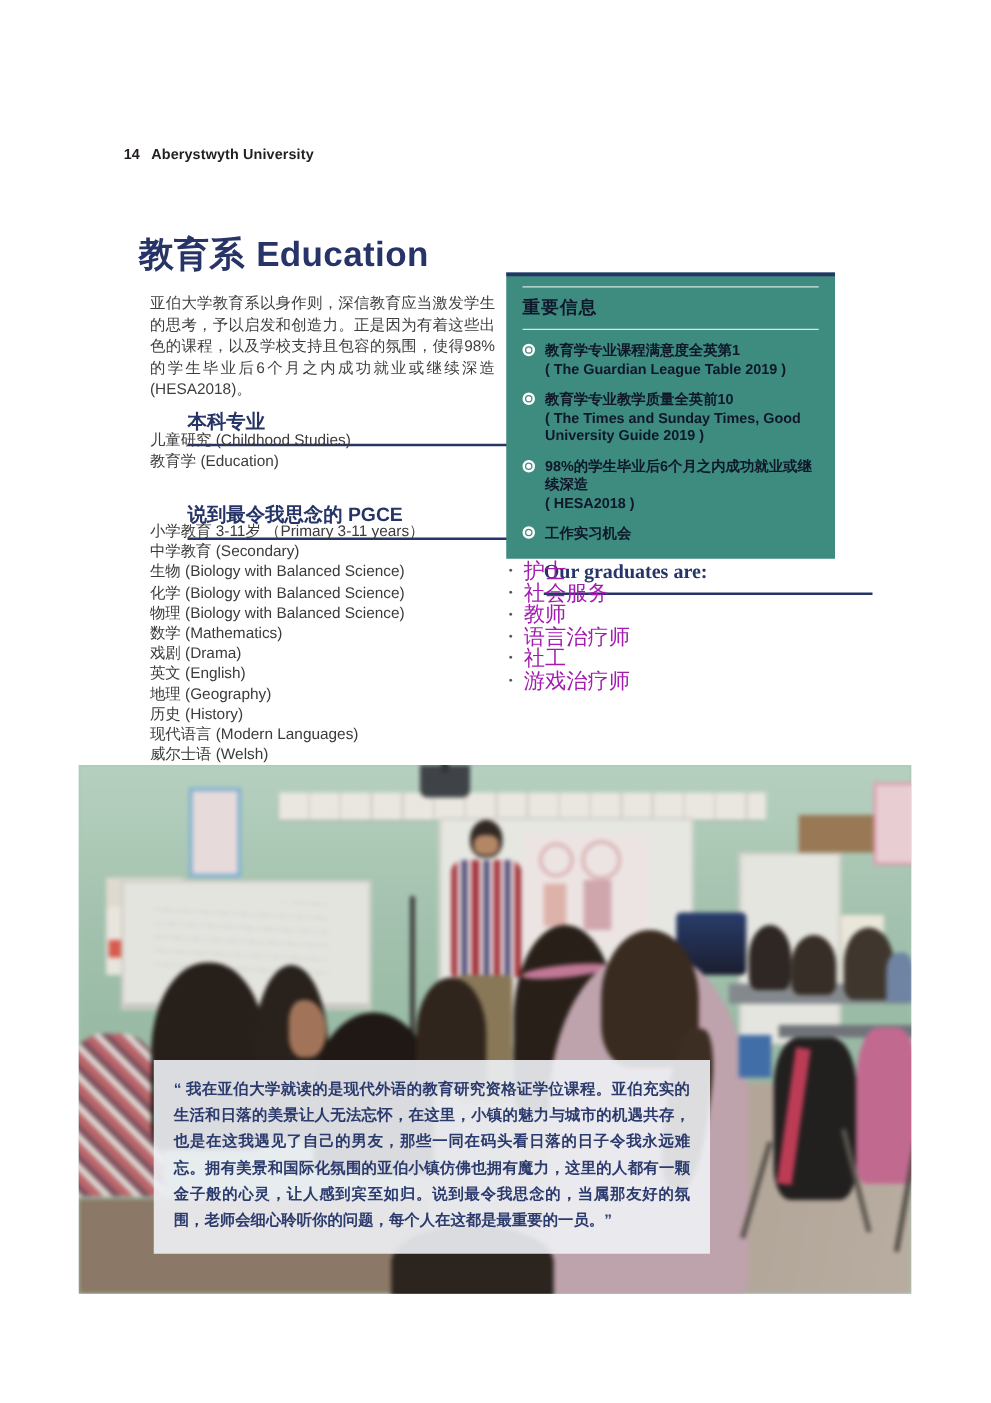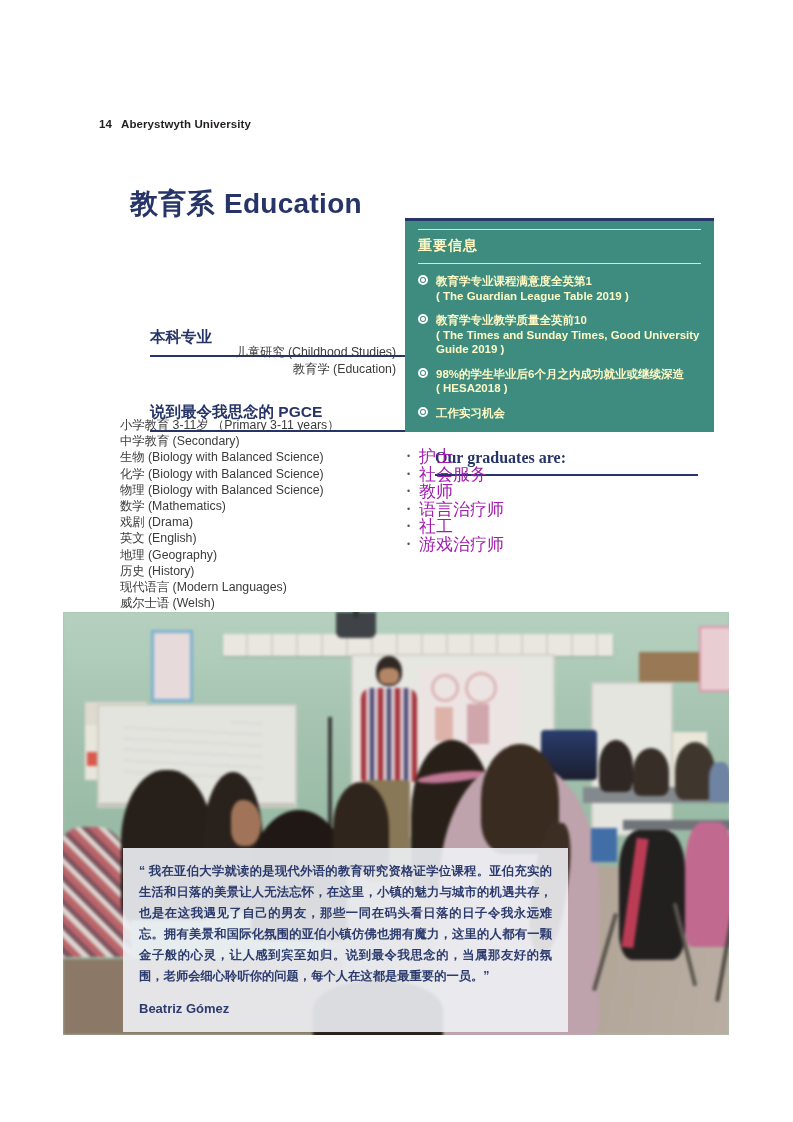--- a/index.html
+++ b/index.html
@@ -4,39 +4,39 @@
 <style>
   html,body{margin:0;padding:0;background:#ffffff;}
   body{font-family:"Liberation Sans","DejaVu Sans",sans-serif;}
   .page{position:relative;width:793px;height:1122px;background:#fff;overflow:hidden;}
 
   
   .hdr{position:absolute;left:99px;top:118px;font-size:11.5px;font-weight:bold;color:#231f20;letter-spacing:.1px;}
   .hdr .num{margin-right:9px;}
 
   
-  .title{position:absolute;left:130px;top:166px;font-size:28px;font-weight:bold;color:#263467;letter-spacing:.3px;}
+  .title{position:absolute;left:111px;top:166px;font-size:28px;font-weight:bold;color:#263467;letter-spacing:.3px;}
   .title .en{margin-left:9px;font-weight:600;}
 
   
   .intro{position:absolute;left:120px;top:222px;width:276px;font-size:12.3px;line-height:17.3px;color:#3f3f3f;text-align:justify;}
 
   
   .sec-h{font-size:15.5px;font-weight:bold;color:#263467;padding-bottom:7px;border-bottom:2px solid #263467;margin-left:30px;}
   .ug-h{position:absolute;left:120px;top:314px;width:272px;}
   .pgce-h{position:absolute;left:120px;top:389px;width:272px;}
   .grad-h{position:absolute;left:405px;top:436px;width:263px;font-size:16px;font-family:Liberation Serif, serif;}
 
   ul.plain{list-style:none;margin:0;padding:0;}
-  .ug-list{position:absolute;left:120px;top:344px;width:276px;font-size:12.3px;line-height:17px;color:#3b3b3b;text-align:right;}
+  .ug-list{position:absolute;left:120px;top:344px;width:276px;font-size:12.3px;line-height:17px;color:#3b3b3b;}
   .pgce-list{position:absolute;left:120px;top:417px;width:286px;font-size:12.3px;line-height:16.2px;color:#3b3b3b;}
 
   
-  .keyinfo{position:absolute;left:405px;top:218px;width:309px;background:#3e8b80;border-top:3px solid #263467;
-           padding:8px 13px 12px 13px;box-sizing:border-box;color:#fef9c3;}
+  .keyinfo{position:absolute;left:405px;top:218px;width:263px;background:#3e8b80;border-top:3px solid #263467;
+           padding:8px 13px 12px 13px;box-sizing:border-box;color:#0f172a;}
   .keyinfo .rule{height:1px;background:rgba(255,255,255,.78);margin:0;}
   .keyinfo .ki-title{font-size:14px;font-weight:bold;margin:7px 0 8px 0;letter-spacing:1px;}
   .ki-item{display:flex;margin-top:10px;font-size:11.5px;line-height:14.5px;font-weight:bold;}
   .ki-bullet{flex:0 0 10px;width:10px;height:10px;border:2px solid #fff;border-radius:50%;margin:1px 8px 0 0;position:relative;box-sizing:border-box;}
   .ki-bullet::after{content:"";position:absolute;left:1px;top:1px;width:4px;height:4px;background:#fff;border-radius:50%;}
   .ki-text span{display:block;}
 
   
   .grad-list{position:absolute;left:405px;top:448px;width:263px;font-size:17px;line-height:17.6px;color:#a21caf;}
   .grad-list li{padding-left:14px;position:relative;}
@@ -112,20 +112,21 @@
 <body>
 
 <div class="page">
 
   <div class="hdr">
     <span class="num">14</span><span>Aberystwyth University</span>
   </div>
 
   <h1 class="title"><span>教育系</span><span class="en">Education</span></h1>
 
+  <p class="intro">亚伯大学教育系以身作则，深信教育应当激发学生的思考，予以启发和创造力。正是因为有着这些出色的课程，以及学校支持且包容的氛围，使得98%的学生毕业后6个月之内成功就业或继续深造 (HESA2018)。</p>
 
   <h2 class="sec-h ug-h">本科专业</h2>
   <ul class="plain ug-list">
     <li>儿童研究 (Childhood Studies)</li>
     <li>教育学 (Education)</li>
   </ul>
 
   <h2 class="sec-h pgce-h">说到最令我思念的 PGCE</h2>
   <ul class="plain pgce-list">
     <li>小学教育 3-11岁 （Primary 3-11 years）</li>
@@ -237,17 +238,16 @@
       <div class="backpack-stripe"></div>
       <div class="backpack-pink"></div>
       <div class="chairleg1"></div>
       <div class="chairleg2"></div>
       <div class="chairleg3"></div>
       <div class="tone"></div>
     </div>
 
     <div class="quote-box">
       <div class="quote-text">“ 我在亚伯大学就读的是现代外语的教育研究资格证学位课程。亚伯充实的生活和日落的美景让人无法忘怀，在这里，小镇的魅力与城市的机遇共存，也是在这我遇见了自己的男友，那些一同在码头看日落的日子令我永远难忘。拥有美景和国际化氛围的亚伯小镇仿佛也拥有魔力，这里的人都有一颗金子般的心灵，让人感到宾至如归。说到最令我思念的，当属那友好的氛围，老师会细心聆听你的问题，每个人在这都是最重要的一员。”</div>
-      <div class="quote-attr">Beatriz Gómez</div>
     </div>
   </div>
 
 </div>
 
 </body></html>

